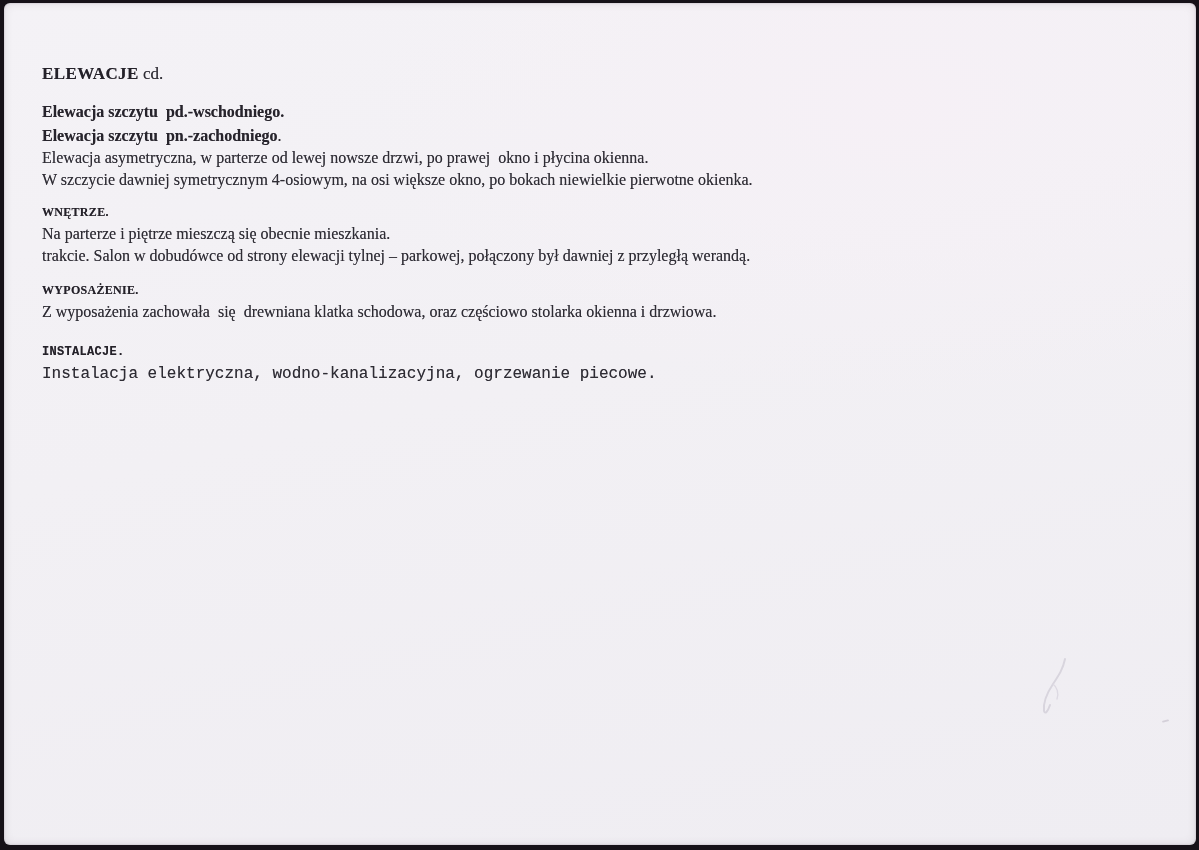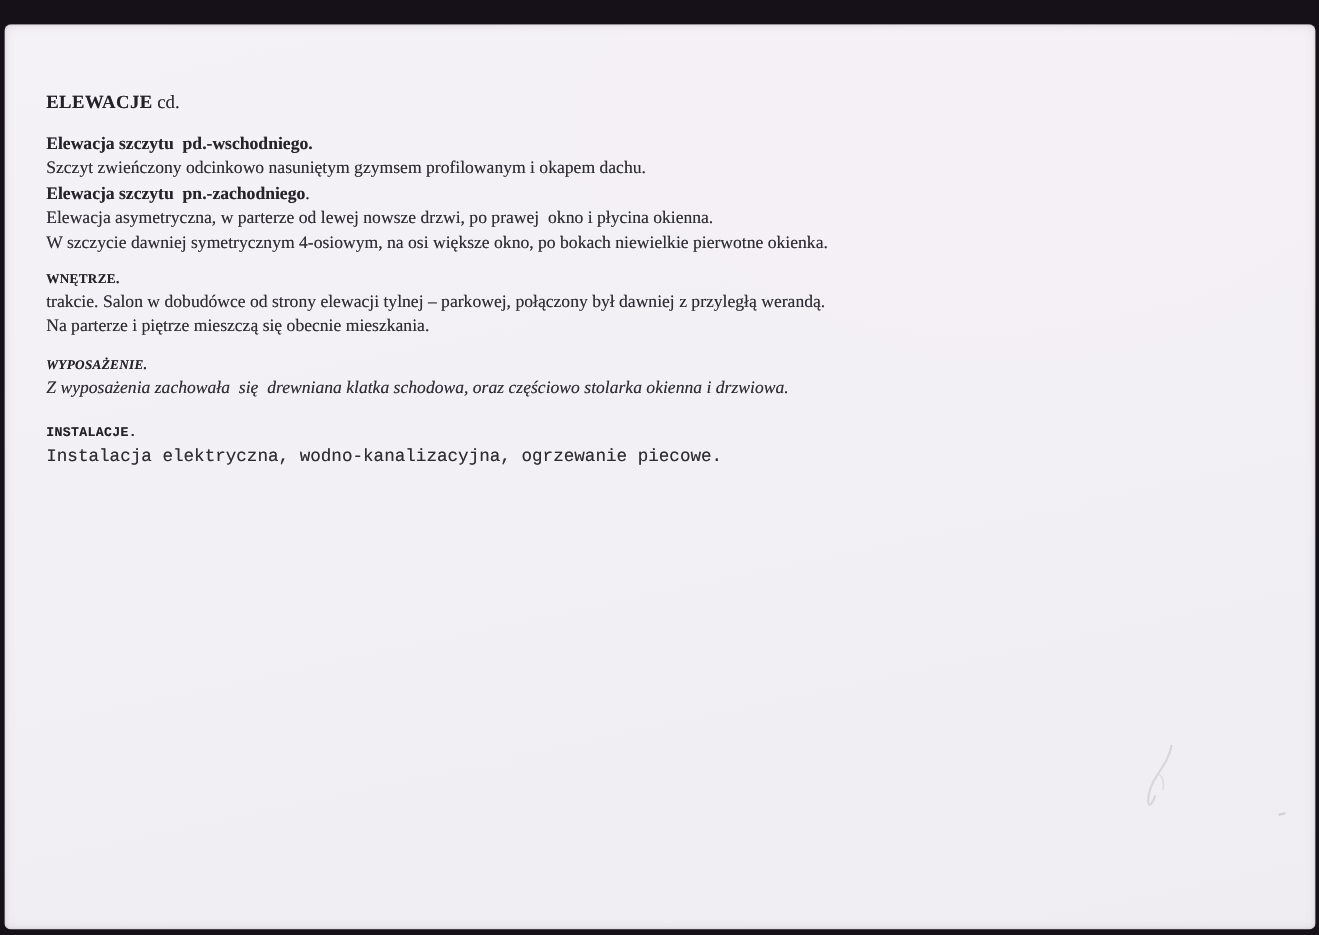--- a/index.html
+++ b/index.html
@@ -10,21 +10,20 @@
     position: relative;
   }
   .paper {
     position: absolute;
     left: 4px; top: 3px; right: 3px; bottom: 5px;
     background:
       radial-gradient(ellipse 900px 500px at 75% 12%, rgba(246,240,246,0.9), rgba(246,240,246,0) 60%),
       linear-gradient(168deg, #f4f2f6 0%, #f2f0f4 45%, #efedf2 100%);
     border-radius: 6px;
     box-shadow: inset 0 0 10px rgba(70,50,70,0.12), inset 0 0 2px rgba(40,25,40,0.25);
-    margin-top: 19px;
   }
   .content {
     position: absolute;
     left: 38px; right: 37px; top: 0;
     padding-top: 60px;
     color: #2e2c34;
     font-size: 16px;
     line-height: 22px;
     text-shadow: 0 0 0.6px rgba(46,44,52,0.55);
   }
@@ -36,21 +35,21 @@
   .heading .tail { font-weight: normal; }
   .section-head {
     font-weight: bold;
     font-size: 12px;
     letter-spacing: 0.3px;
     color: #242129;
   }
   .sec-elev-se { margin-top: 16px; }
   .sec-elev-nw { margin-top: 2px; }
   .sec-interior { margin-top: 10px; }
-  .sec-equipment { margin-top: 12px; font-style: italic; }
+  .sec-equipment { margin-top: 12px; }
   .sec-install { margin-top: 18px; font-family: Liberation Mono, monospace; }
   .justline { text-align: justify; text-align-last: justify; }
   .pencil-mark {
     position: absolute;
     left: 1015px; top: 648px;
     opacity: 0.55;
     pointer-events: none;
   }
   .speck {
     position: absolute;
@@ -65,33 +64,32 @@
 </head>
 <body>
 
 <div class="paper">
   <div class="content">
 
     <p class="title"><span class="b">ELEWACJE</span><span> cd.</span></p>
 
     <div class="sec-elev-se">
       <p class="heading">Elewacja szczytu  pd.-wschodniego.</p>
-      <p class="line">Szczyt zwieńczony odcinkowo nasuniętym gzymsem profilowanym i okapem dachu.</p>
     </div>
 
     <div class="sec-elev-nw">
       <p class="heading"><span>Elewacja szczytu  pn.-zachodniego</span><span class="tail">.</span></p>
       <p class="line">Elewacja asymetryczna, w parterze od lewej nowsze drzwi, po prawej  okno i płycina okienna.</p>
       <p class="line">W szczycie dawniej symetrycznym 4-osiowym, na osi większe okno, po bokach niewielkie pierwotne okienka.</p>
     </div>
 
     <div class="sec-interior">
       <p class="section-head">WNĘTRZE.</p>
+      <p class="line">Na parterze i piętrze mieszczą się obecnie mieszkania.</p>
       <p class="line">trakcie. Salon w dobudówce od strony elewacji tylnej – parkowej, połączony był dawniej z przyległą werandą.</p>
-      <p class="line">Na parterze i piętrze mieszczą się obecnie mieszkania.</p>
     </div>
 
     <div class="sec-equipment">
       <p class="section-head">WYPOSAŻENIE.</p>
       <p class="line">Z wyposażenia zachowała  się  drewniana klatka schodowa, oraz częściowo stolarka okienna i drzwiowa.</p>
     </div>
 
     <div class="sec-install">
       <p class="section-head">INSTALACJE.</p>
       <p class="line">Instalacja elektryczna, wodno-kanalizacyjna, ogrzewanie piecowe.</p>

